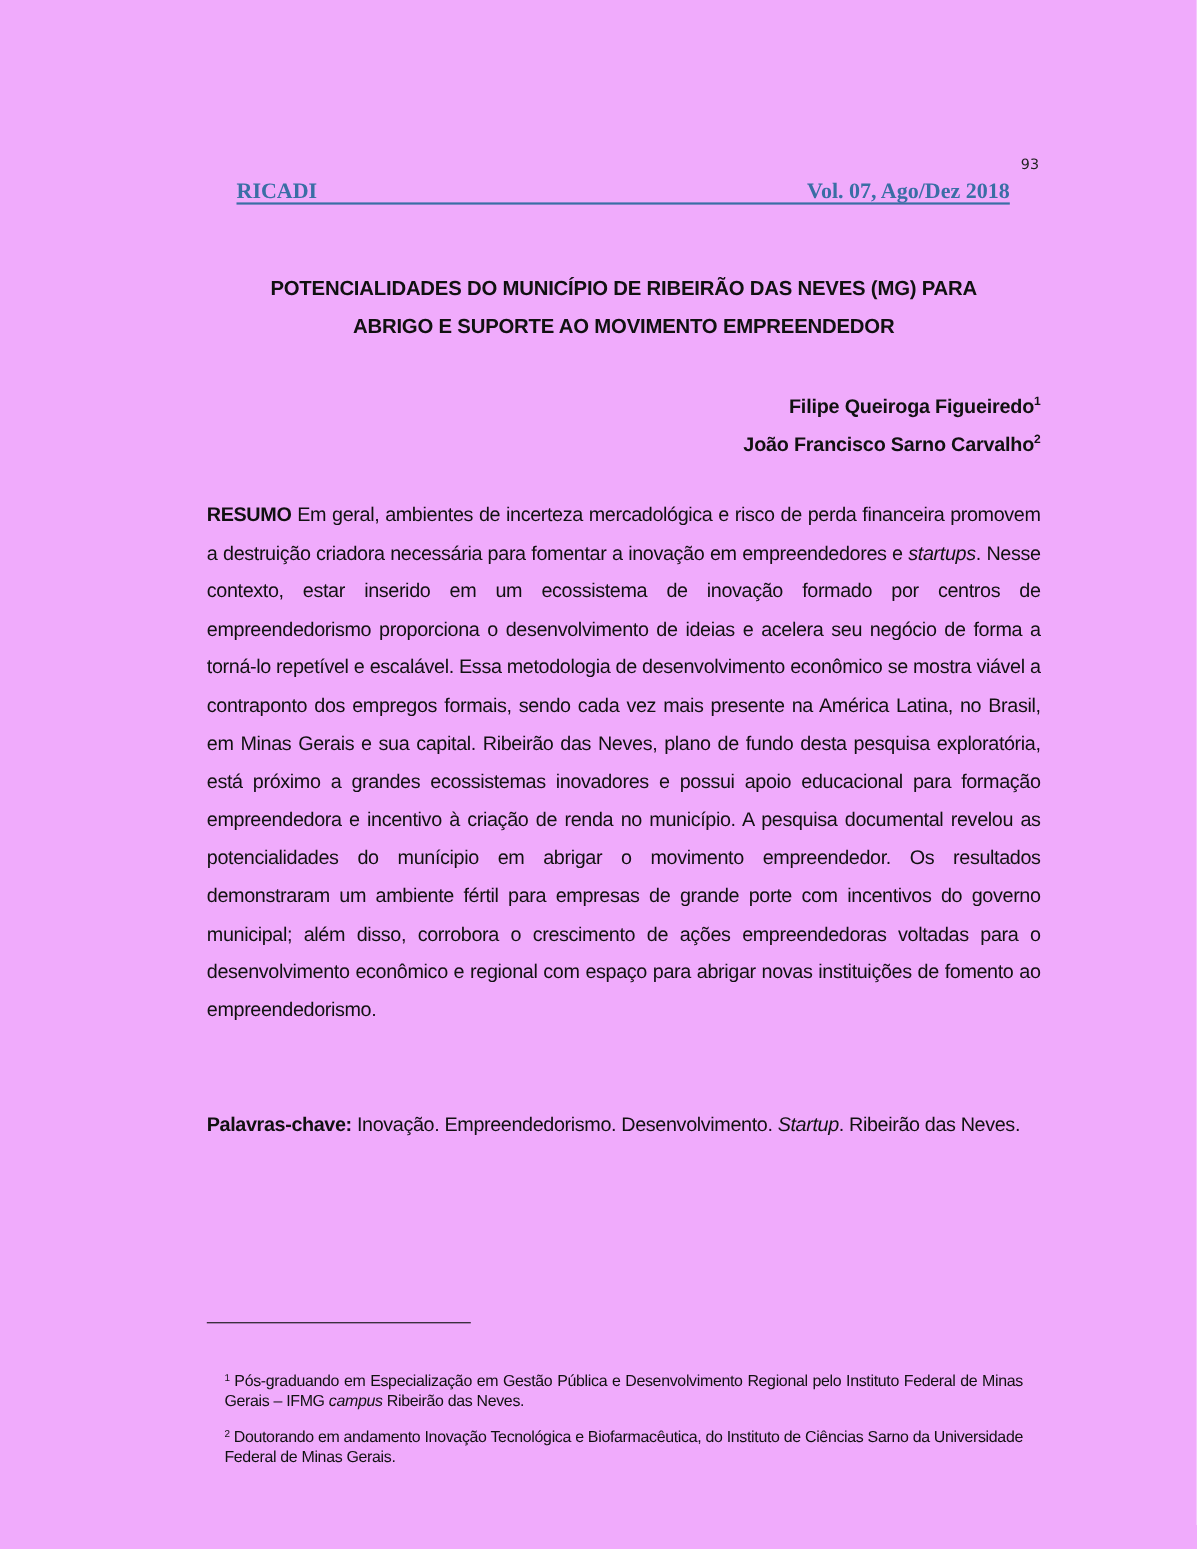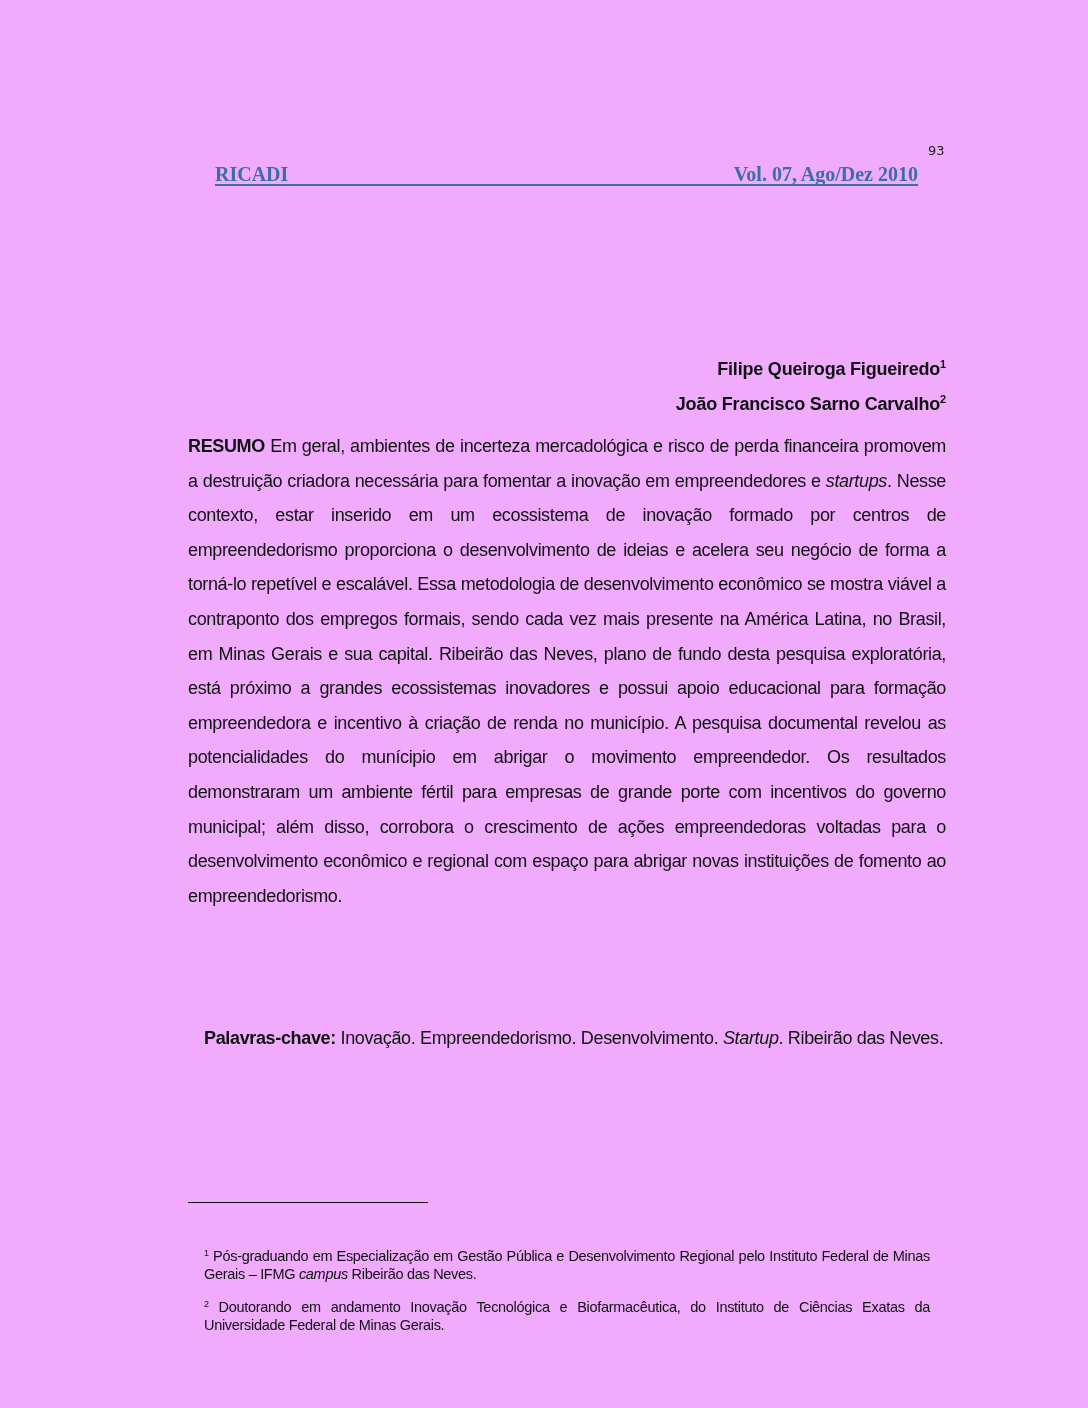--- a/index.html
+++ b/index.html
@@ -63,42 +63,42 @@
       line-height: 35px;
       letter-spacing: -0.2px;
     }
     .authors sup {
       font-size: 11px;
       vertical-align: 7px;
       line-height: 0;
     }
     .abstract {
       position: absolute;
-      top: 429px;
+      top: 451px;
       left: 188px;
       width: 758px;
       font-family: "Liberation Sans", sans-serif;
       font-size: 18px;
       line-height: 34.6px;
       text-align: justify;
       letter-spacing: -0.35px;
       margin: 0;
     }
     .abstract b { font-weight: bold; }
     .keywords {
       position: absolute;
       top: 1005px;
       left: 188px;
       width: 758px;
       font-family: "Liberation Sans", sans-serif;
       font-size: 18px;
       line-height: 34.6px;
       text-align: justify;
       letter-spacing: -0.35px;
-      margin: 16px;
+      margin: 0;
     }
     .footnote-rule {
       position: absolute;
       top: 1202px;
       left: 188px;
       width: 240px;
       height: 0;
       border-top: 1.5px solid #111;
     }
     .footnotes {
@@ -121,37 +121,41 @@
   </style>
 </head>
 <body>
 
 <div class="page">
 
   <div class="page-number">93</div>
 
   <div class="running-header">
     <span>RICADI</span>
-    <span>Vol. 07, Ago/Dez 2010</span>
+    <span>Vol. 07, Ago/Dez 2018</span>
   </div>
 
+  <div class="title">
+    <div>POTENCIALIDADES DO MUNICÍPIO DE RIBEIRÃO DAS NEVES (MG) PARA</div>
+    <div>ABRIGO E SUPORTE AO MOVIMENTO EMPREENDEDOR</div>
+  </div>
 
   <div class="authors">
     <div>
       <span>Filipe Queiroga Figueiredo</span><sup>1</sup>
     </div>
     <div>
       <span>João Francisco Sarno Carvalho</span><sup>2</sup>
     </div>
   </div>
 
   <p class="abstract"><b>RESUMO</b><span> Em geral, ambientes de incerteza mercadológica e risco de perda financeira promovem a destruição criadora necessária para fomentar a inovação em empreendedores e </span><i>startups</i><span>. Nesse contexto, estar inserido em um ecossistema de inovação formado por centros de empreendedorismo proporciona o desenvolvimento de ideias e acelera seu negócio de forma a torná-lo repetível e escalável. Essa metodologia de desenvolvimento econômico se mostra viável a contraponto dos empregos formais, sendo cada vez mais presente na América Latina, no Brasil, em Minas Gerais e sua capital. Ribeirão das Neves, plano de fundo desta pesquisa exploratória, está próximo a grandes ecossistemas inovadores e possui apoio educacional para formação empreendedora e incentivo à criação de renda no município. A pesquisa documental revelou as potencialidades do munícipio em abrigar o movimento empreendedor. Os resultados demonstraram um ambiente fértil para empresas de grande porte com incentivos do governo municipal; além disso, corrobora o crescimento de ações empreendedoras voltadas para o desenvolvimento econômico e regional com espaço para abrigar novas instituições de fomento ao empreendedorismo.</span></p>
 
   <p class="keywords"><b>Palavras-chave:</b><span> Inovação. Empreendedorismo. Desenvolvimento. </span><i>Startup</i><span>. Ribeirão das Neves.</span></p>
 
   <div class="footnote-rule"></div>
 
   <div class="footnotes">
     <p class="footnote"><sup>1</sup><span> Pós-graduando em Especialização em Gestão Pública e Desenvolvimento Regional pelo Instituto Federal de Minas Gerais – IFMG </span><i>campus</i><span> Ribeirão das Neves.</span></p>
-    <p class="footnote"><sup>2</sup><span> Doutorando em andamento Inovação Tecnológica e Biofarmacêutica, do Instituto de Ciências Exatas da Universidade Federal de Minas Gerais.</span></p>
+    <p class="footnote"><sup>2</sup><span> Doutorando em andamento Inovação Tecnológica e Biofarmacêutica, do Instituto de Ciências Sarno da Universidade Federal de Minas Gerais.</span></p>
   </div>
 
 </div>
 
 </body></html>

